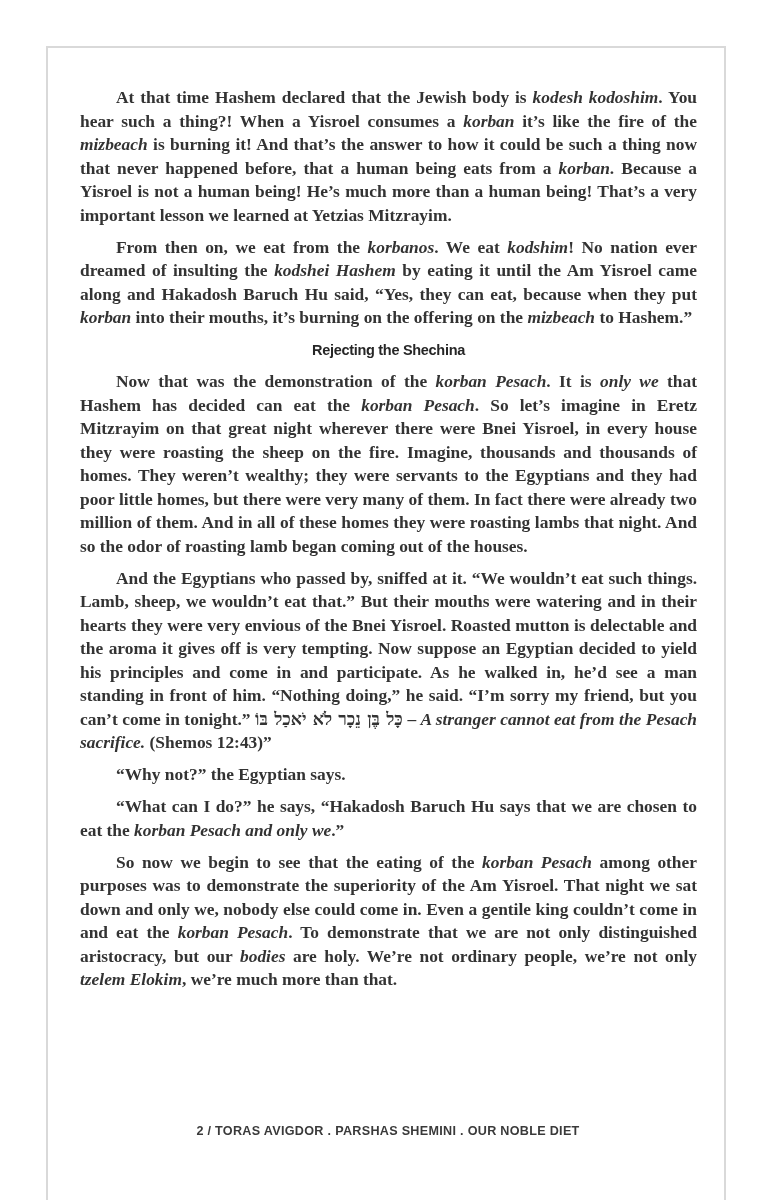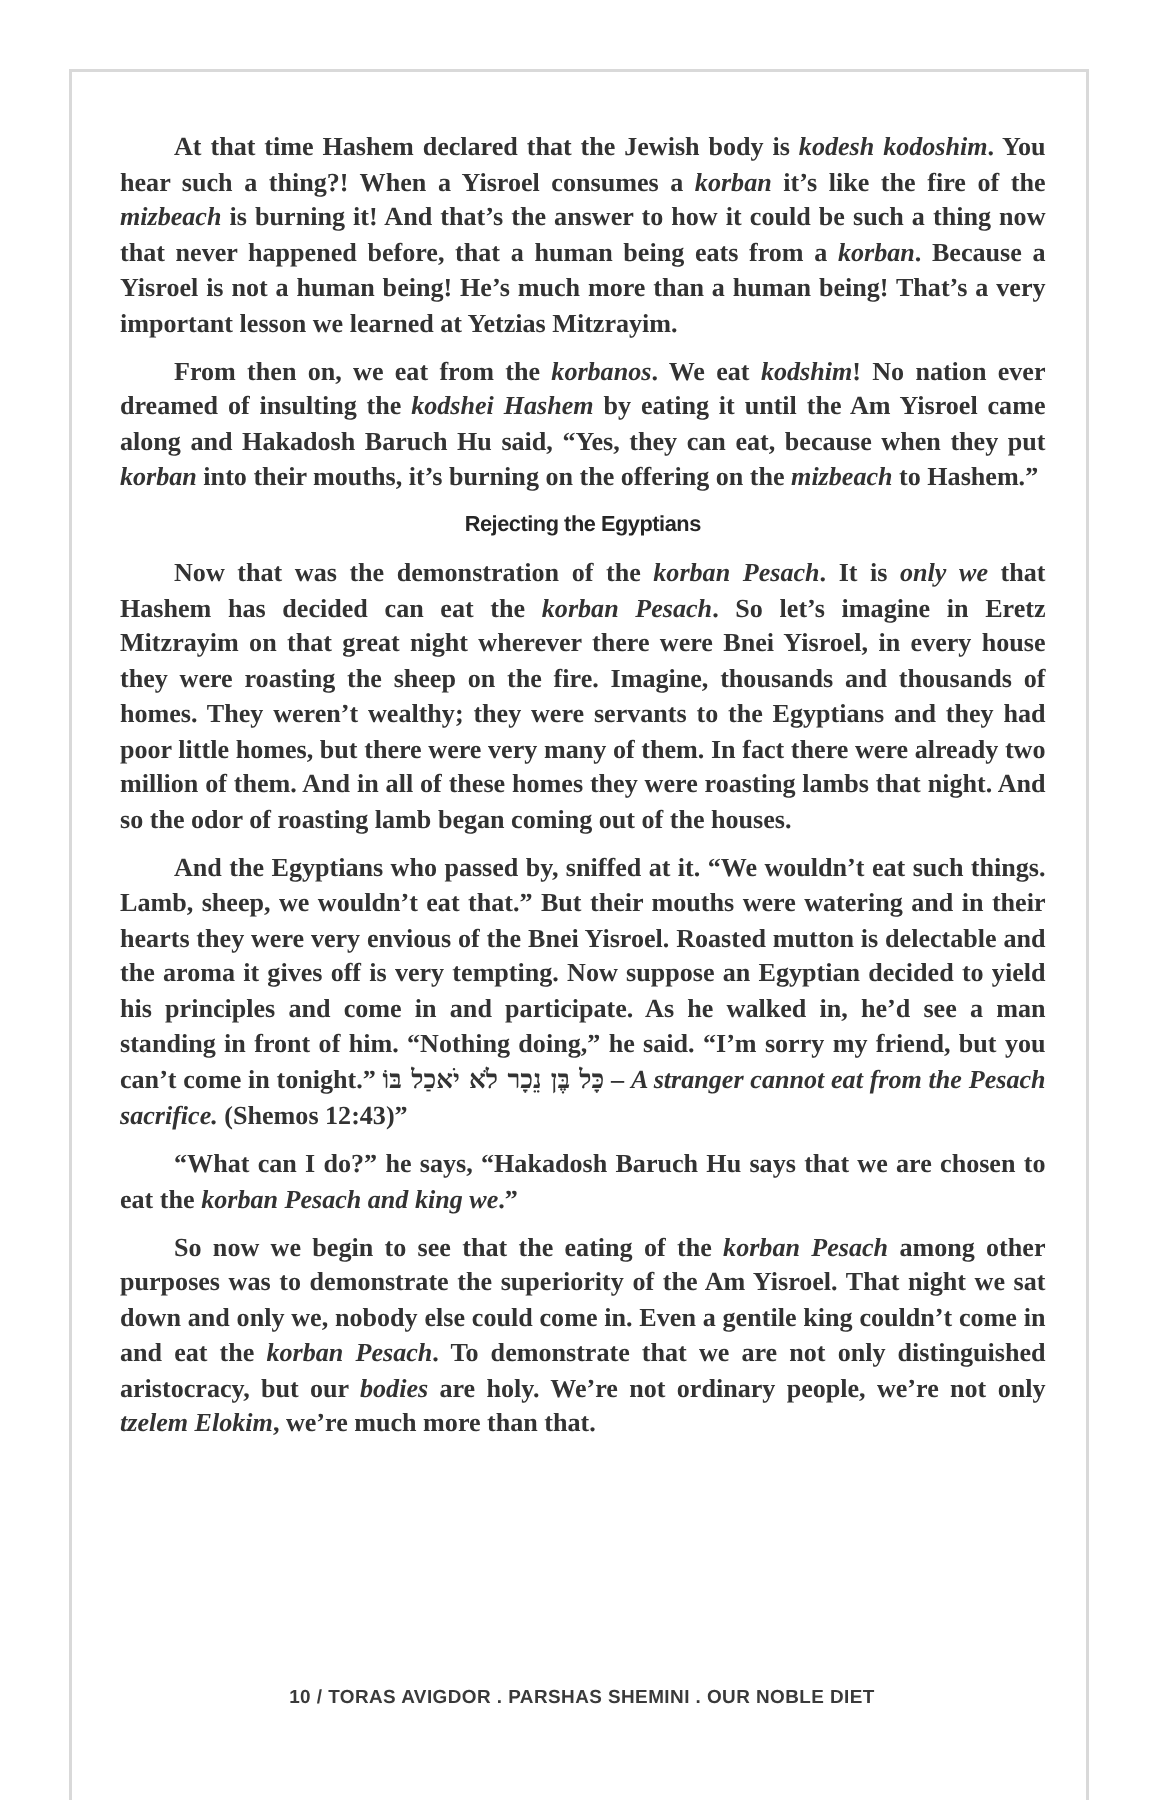--- a/index.html
+++ b/index.html
@@ -74,20 +74,21 @@
     }
   </style>
 </head>
 <body>
 
 <div class="page-frame"></div>
 
 <div class="content" id="content">
     <p class="para"><span>At that time Hashem declared that the Jewish body is </span><em>kodesh kodoshim</em><span>. You hear such a thing?! When a Yisroel consumes a </span><em>korban</em><span> it’s like the fire of the </span><em>mizbeach</em><span> is burning it! And that’s the answer to how it could be such a thing now that never happened before, that a human being eats from a </span><em>korban</em><span>. Because a Yisroel is not a human being! He’s much more than a human being! That’s a very important lesson we learned at Yetzias Mitzrayim.</span></p>
     <p class="para"><span>From then on, we eat from the </span><em>korbanos</em><span>. We eat </span><em>kodshim</em><span>! No nation ever dreamed of insulting the </span><em>kodshei Hashem</em><span> by eating it until the Am Yisroel came along and Hakadosh Baruch Hu said, “Yes, they can eat, because when they put </span><em>korban</em><span> into their mouths, it’s burning on the offering on the </span><em>mizbeach</em><span> to Hashem.”</span></p>
-    <div class="heading">Rejecting the Egyptians</div>
+    <div class="heading">Rejecting the Shechina</div>
     <p class="para"><span>Now that was the demonstration of the </span><em>korban Pesach</em><span>. It is </span><em>only we</em><span> that Hashem has decided can eat the </span><em>korban Pesach</em><span>. So let’s imagine in Eretz Mitzrayim on that great night wherever there were Bnei Yisroel, in every house they were roasting the sheep on the fire. Imagine, thousands and thousands of homes. They weren’t wealthy; they were servants to the Egyptians and they had poor little homes, but there were very many of them. In fact there were already two million of them. And in all of these homes they were roasting lambs that night. And so the odor of roasting lamb began coming out of the houses.</span></p>
     <p class="para"><span>And the Egyptians who passed by, sniffed at it. “We wouldn’t eat such things. Lamb, sheep, we wouldn’t eat that.” But their mouths were watering and in their hearts they were very envious of the Bnei Yisroel. Roasted mutton is delectable and the aroma it gives off is very tempting. Now suppose an Egyptian decided to yield his principles and come in and participate. As he walked in, he’d see a man standing in front of him. “Nothing doing,” he said. “I’m sorry my friend, but you can’t come in tonight.” </span><span class="hebrew">כָּל בֶּן נֵכָר לֹא יֹאכַל בּוֹ</span><span> – </span><em>A stranger cannot eat from the Pesach sacrifice.</em><span> (Shemos 12:43)”</span></p>
-    <p class="para"><span>“What can I do?” he says, “Hakadosh Baruch Hu says that we are chosen to eat the </span><em>korban Pesach and king we</em><span>.”</span></p>
+    <p class="para"><span>“Why not?” the Egyptian says.</span></p>
+    <p class="para"><span>“What can I do?” he says, “Hakadosh Baruch Hu says that we are chosen to eat the </span><em>korban Pesach and only we</em><span>.”</span></p>
     <p class="para"><span>So now we begin to see that the eating of the </span><em>korban Pesach</em><span> among other purposes was to demonstrate the superiority of the Am Yisroel. That night we sat down and only we, nobody else could come in. Even a gentile king couldn’t come in and eat the </span><em>korban Pesach</em><span>. To demonstrate that we are not only distinguished aristocracy, but our </span><em>bodies</em><span> are holy. We’re not ordinary people, we’re not only </span><em>tzelem Elokim</em><span>, we’re much more than that.</span></p>
   </div>
 
-<div class="footer">10 / TORAS AVIGDOR . PARSHAS SHEMINI . OUR NOBLE DIET</div>
+<div class="footer">2 / TORAS AVIGDOR . PARSHAS SHEMINI . OUR NOBLE DIET</div>
 
 </body></html>

